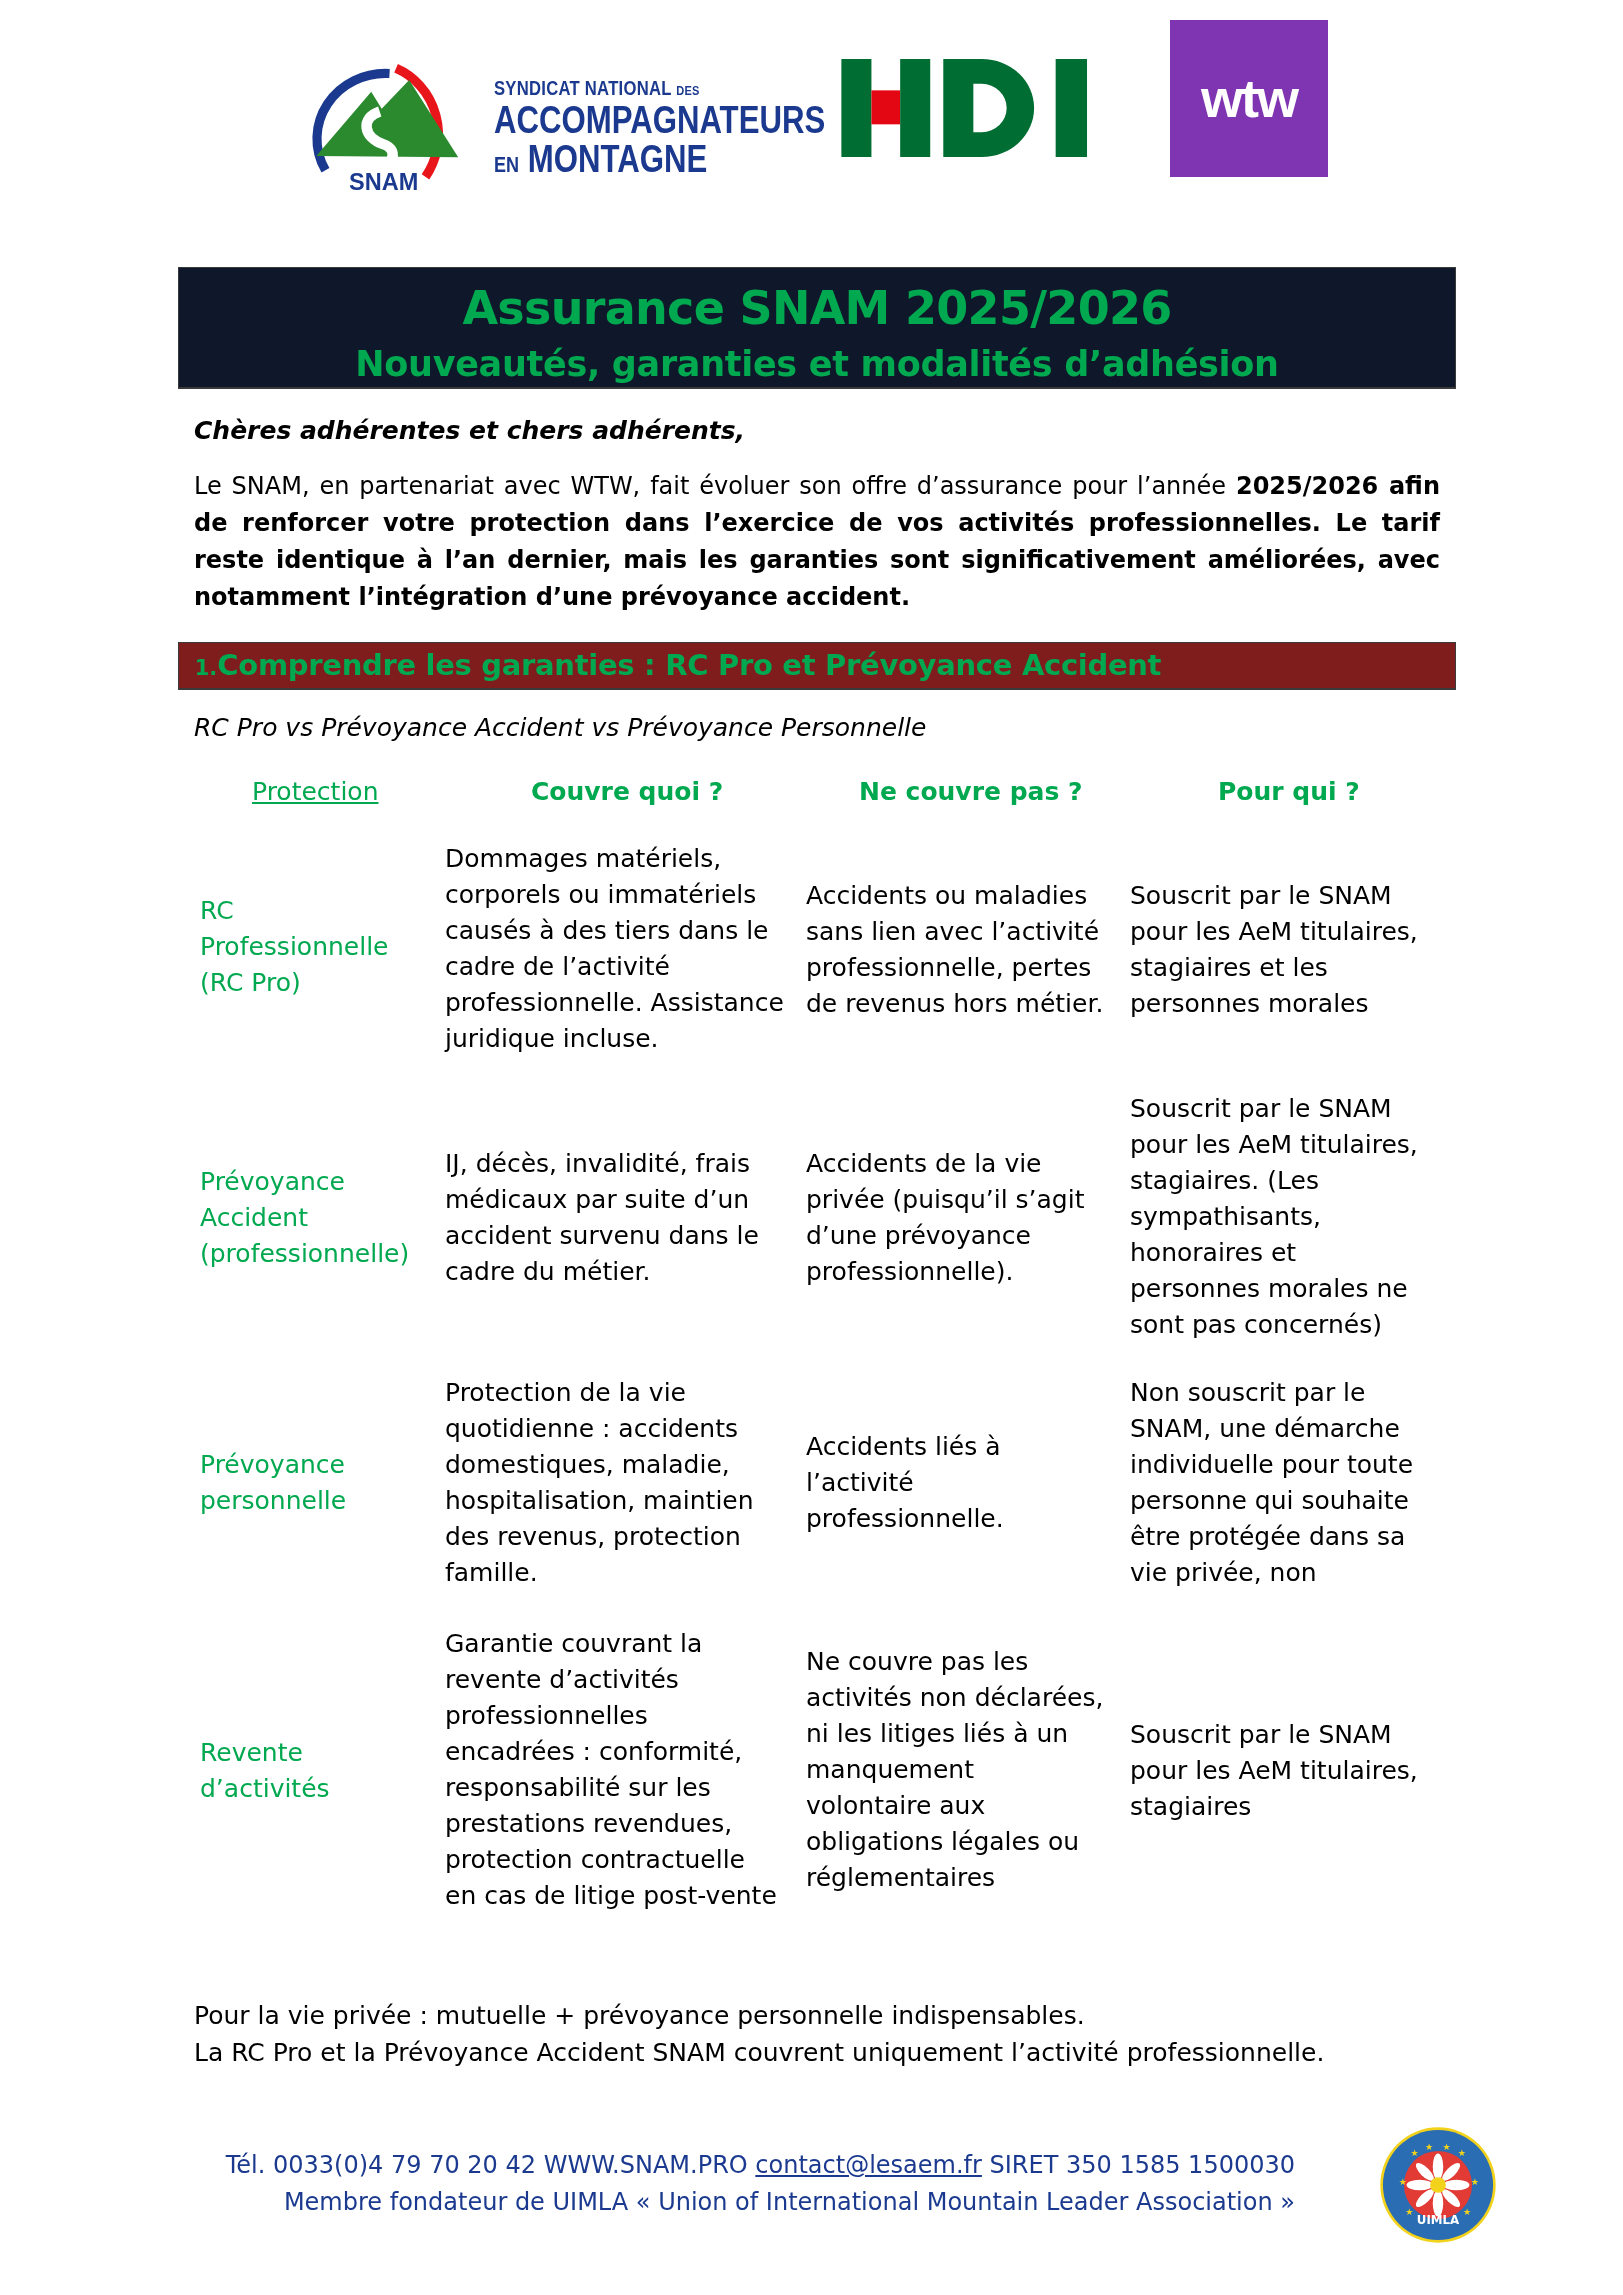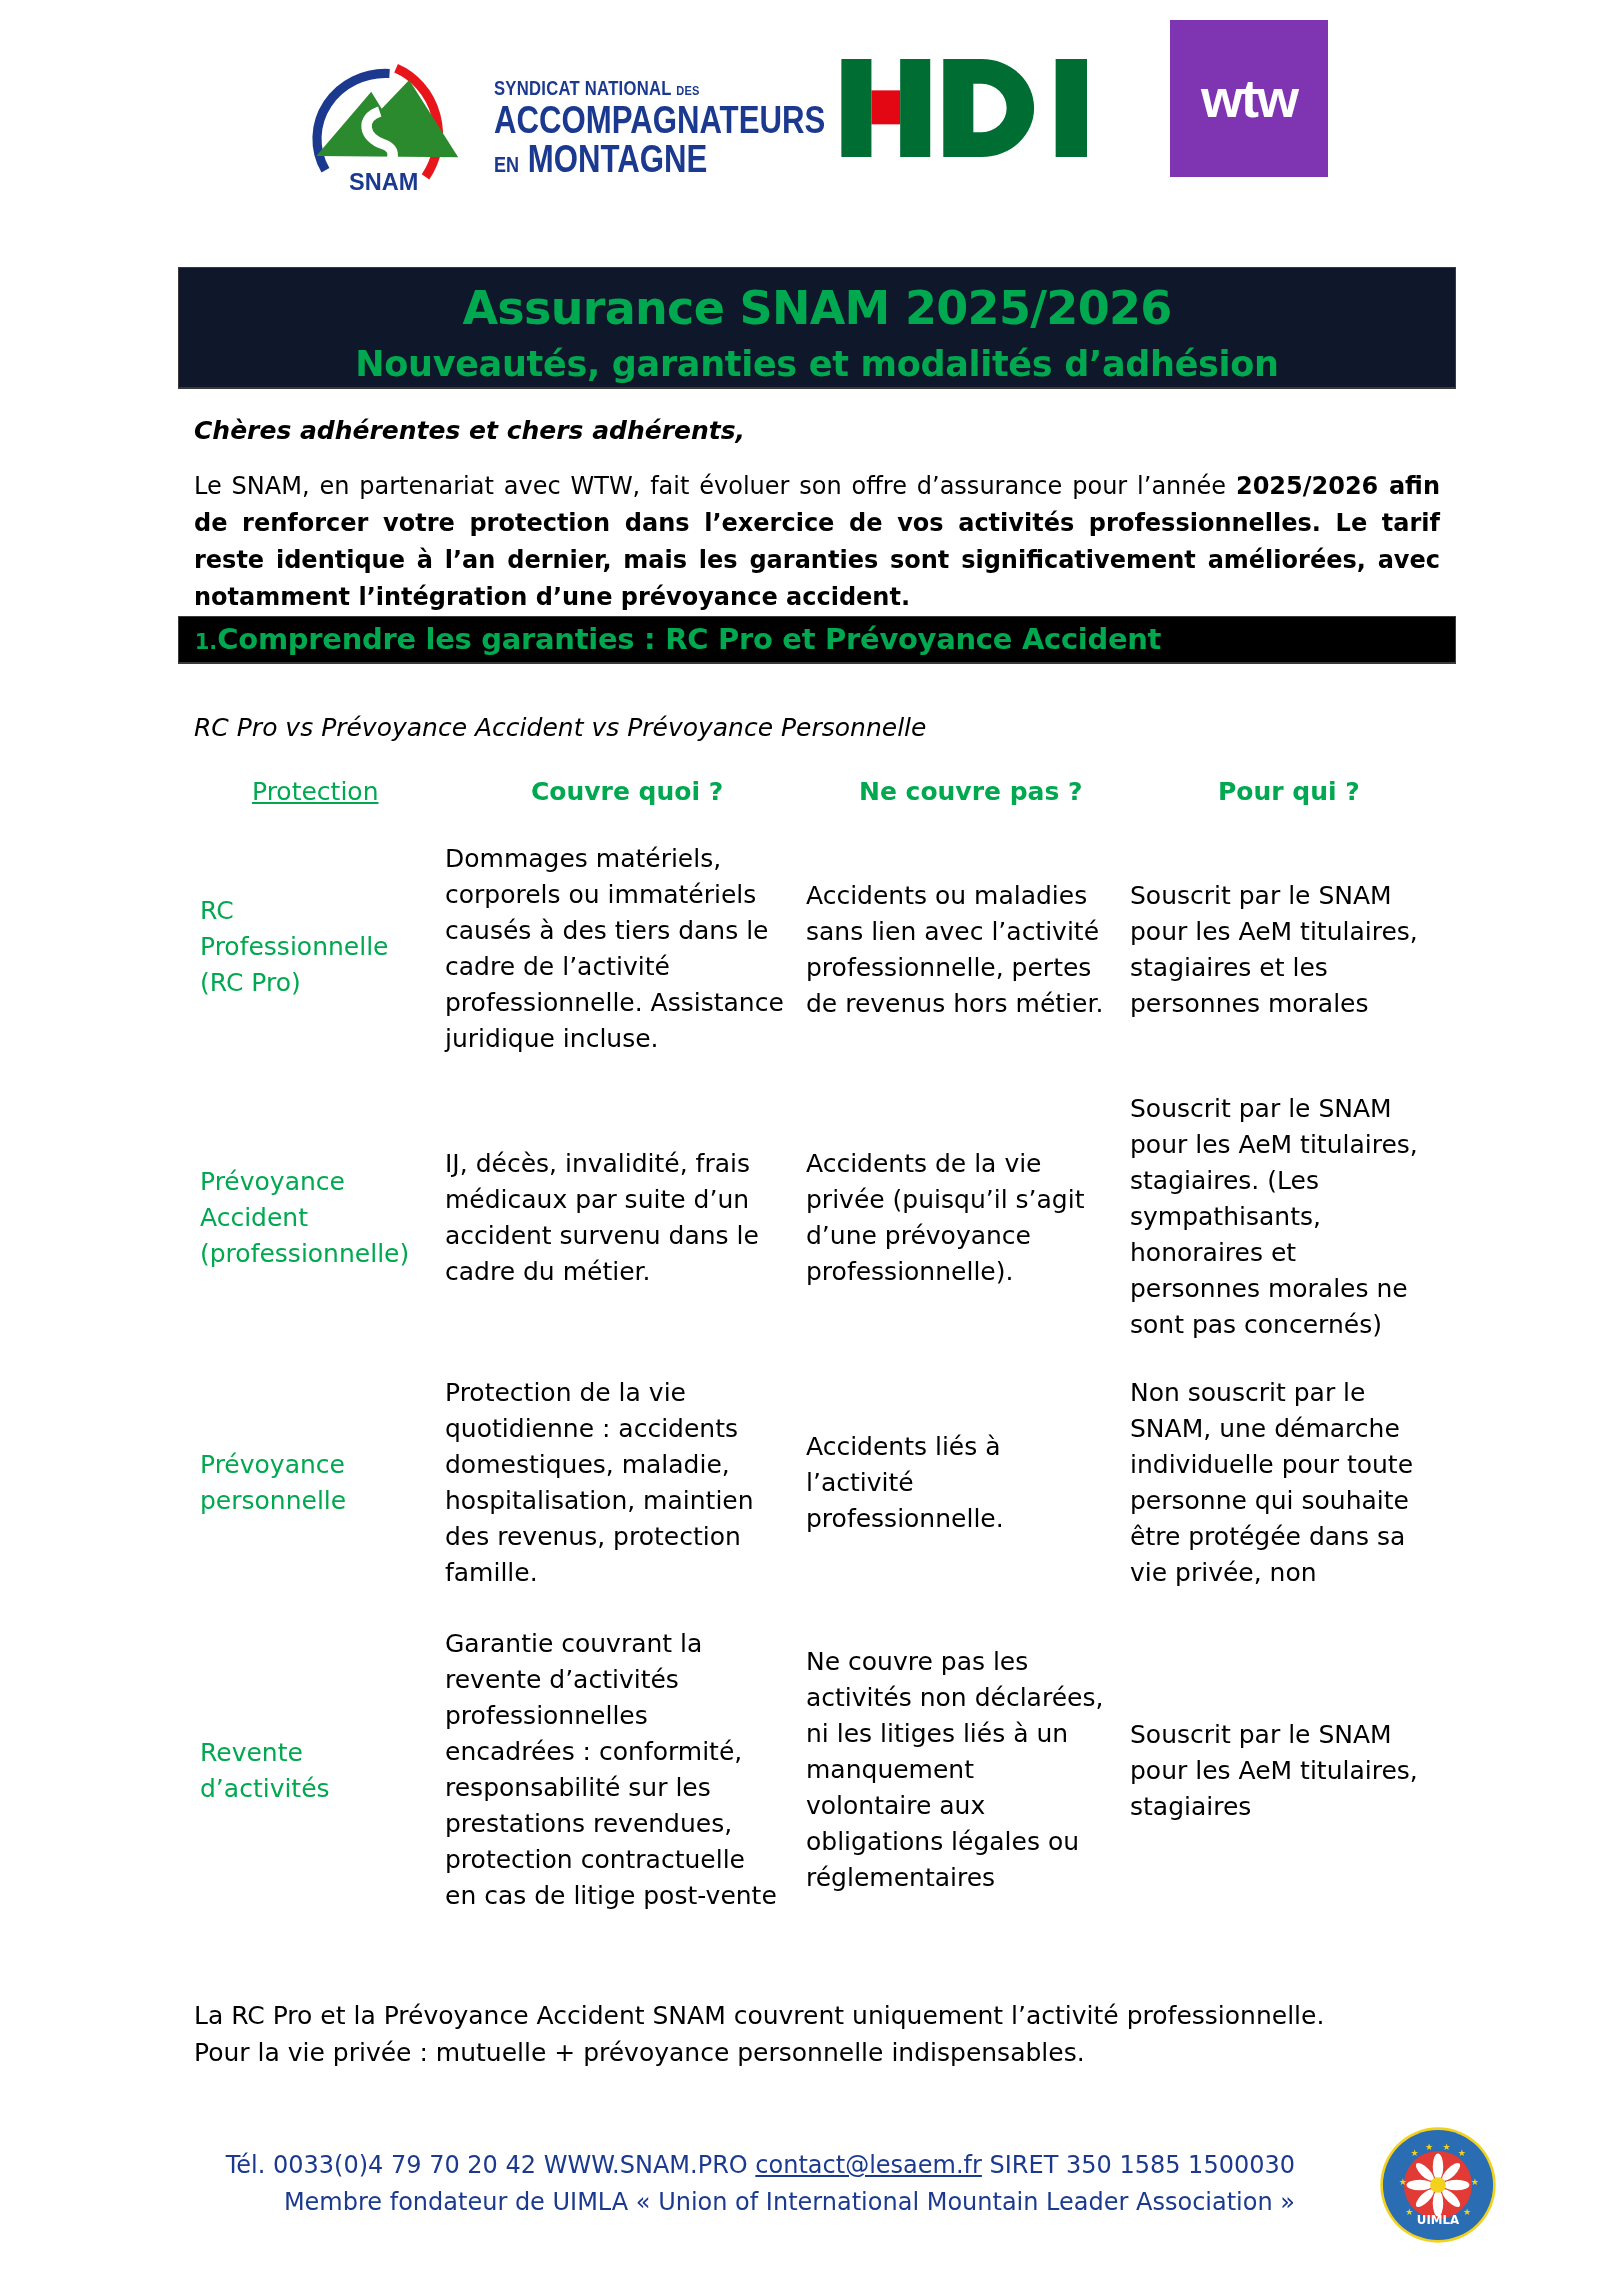--- a/index.html
+++ b/index.html
@@ -30,21 +30,21 @@
   .title-box .t1 { color:#00a84f; font-weight:bold; font-size:46px; margin-top:13px;
                font-family:"DejaVu Sans", sans-serif; letter-spacing:-0.7px; }
   .title-box .t2 { color:#00a84f; font-weight:bold; font-size:35px; margin-top:9.2px; letter-spacing:-0.3px; }
 
   
   .greeting { left:194px; top:416px; font-size:25px; font-weight:bold; font-style:italic; }
   .intro { left:194px; top:468px; width:1246px; font-size:24px; line-height:37px; text-align:justify; }
   .intro b { font-weight:bold; }
 
   
-  .section-box { left:178px; top:616px; width:1278px; height:48px; background:#000000;
+  .section-box { left:178px; top:642px; width:1278px; height:48px; background:#7f1d1d;
                  border:1.3px solid #3a3a3a; border-bottom-width:2.6px; box-sizing:border-box; }
   .section-box .num { color:#00a84f; font-weight:bold; font-size:21px; }
   .section-box .txt { color:#00a84f; font-weight:bold; font-size:29px; letter-spacing:-0.3px; }
   .section-box .inner { position:absolute; left:15.7px; top:5.2px; white-space:nowrap; }
 
   .subtitle { left:194px; top:713px; font-size:25px; font-style:italic; }
 
   
   .th { top:777px; font-size:25px; color:#00a84f; }
   .th.bold { font-weight:bold; }
@@ -219,22 +219,22 @@
     <div>obligations légales ou</div>
     <div>réglementaires</div>
 </div>
 <div class="abs cell c3" style="top:1717px;">
   <div>Souscrit par le SNAM</div>
     <div>pour les AeM titulaires,</div>
     <div>stagiaires</div>
 </div>
 
 <div class="abs note">
+  <div>Pour la vie privée : mutuelle + prévoyance personnelle indispensables.</div>
   <div>La RC Pro et la Prévoyance Accident SNAM couvrent uniquement l’activité professionnelle.</div>
-  <div>Pour la vie privée : mutuelle + prévoyance personnelle indispensables.</div>
 </div>
 
 <div class="abs footer">
   <div class="ln"><span>Tél. 0033(0)4 79 70 20 42 WWW.SNAM.PRO </span> <a>contact@lesaem.fr</a><span> SIRET 350 1585 1500030</span></div>
   <div class="ln">Membre fondateur de UIMLA « Union of International Mountain Leader Association »</div>
 </div>
 
 <div class="abs uimla">
   <svg viewBox="0 0 180 180" width="118" height="118">
     <circle cx="90" cy="90" r="88" fill="#f3d21b"></circle>

